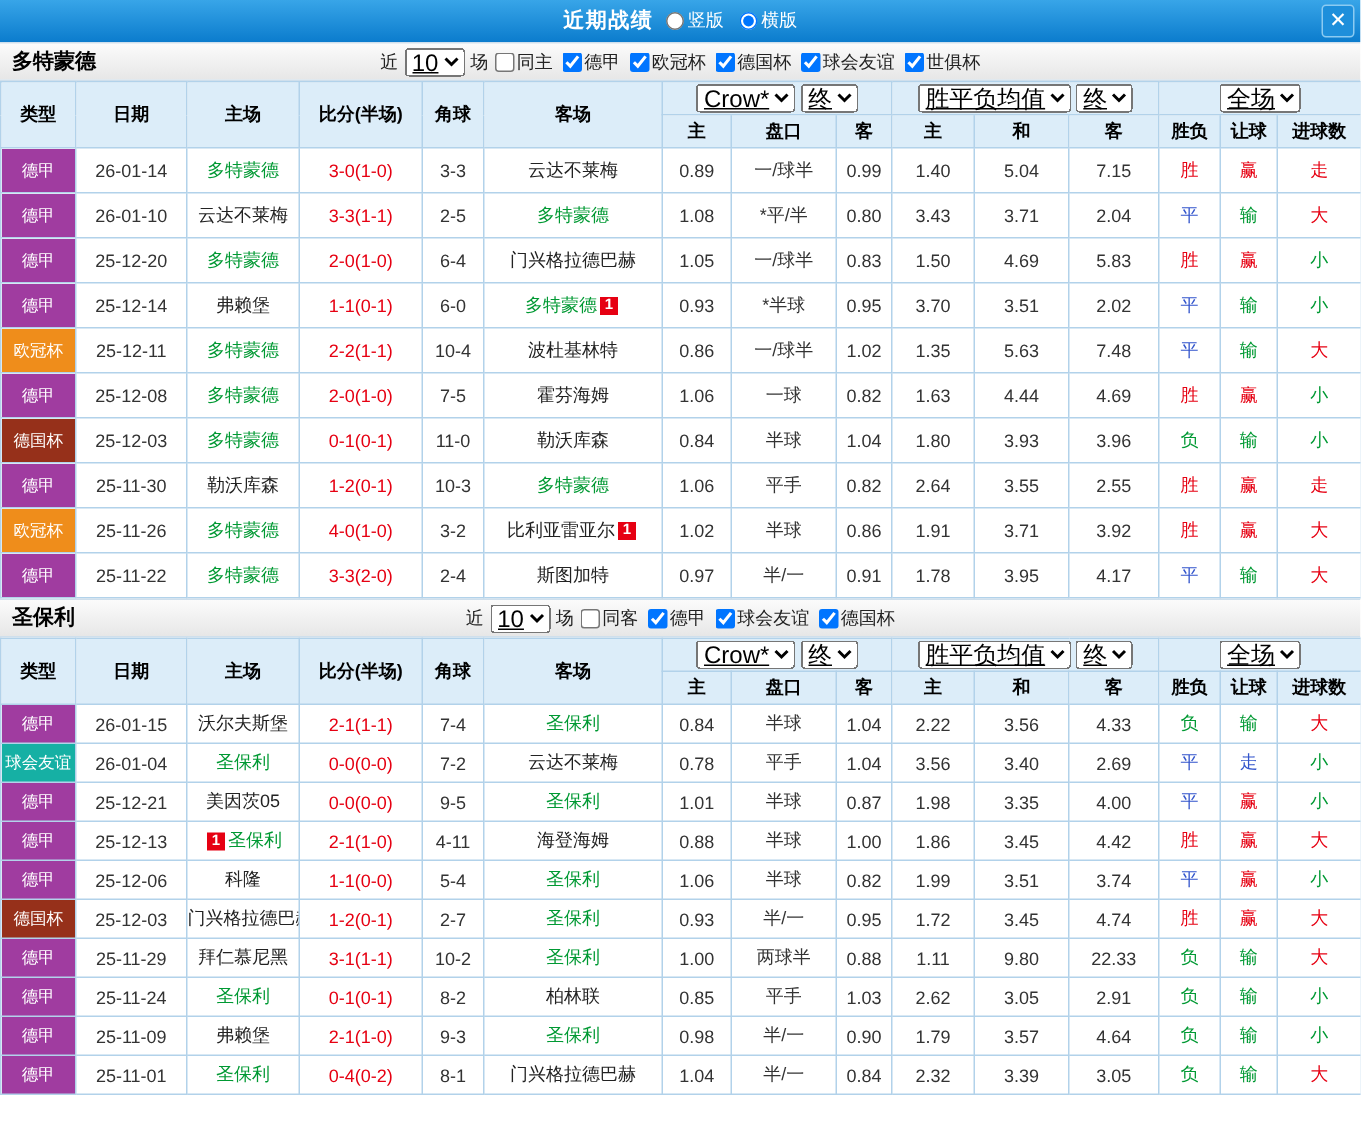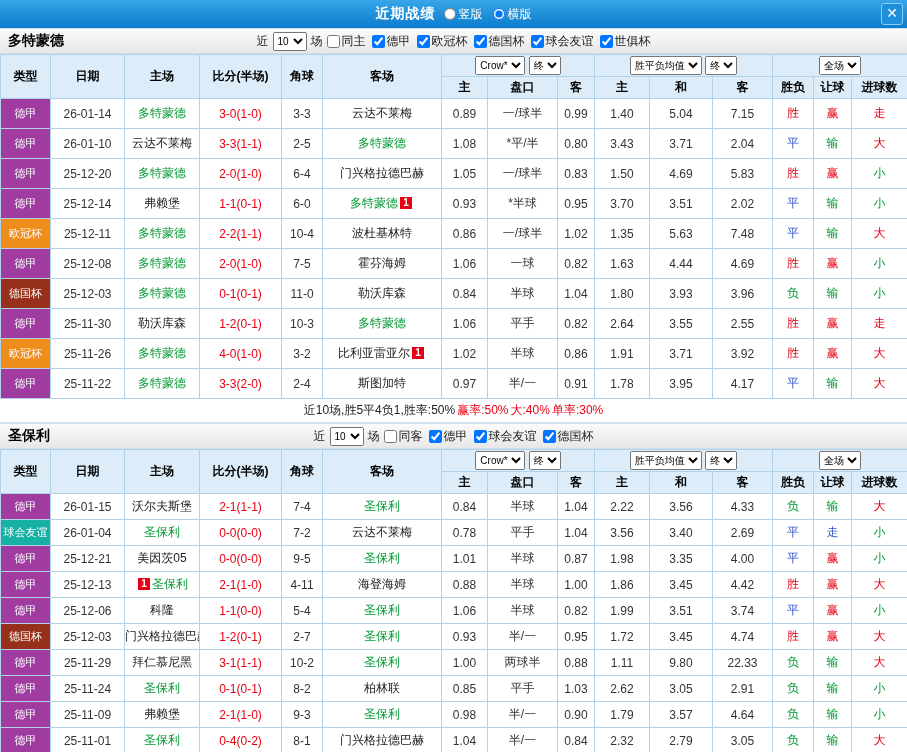--- a/index.html
+++ b/index.html
@@ -2,36 +2,36 @@
 <html><head>
 <meta charset="utf-8">
 <style>
   * { margin:0; padding:0; box-sizing:border-box; }
   html,body { width:907px; height:752px; overflow:hidden; background:#fff;
     font-family:"Liberation Sans","DejaVu Sans",sans-serif; }
 
   
   .topbar { height:28px; background:linear-gradient(#38a5e8,#0b7ccd);
     display:flex; align-items:center; position:relative; color:#fff; }
-  .topbar-center { flex:1; display:flex; justify-content:center; align-items:center; gap:8px; }
+  .topbar-center { flex:1; display:flex; justify-content:center; align-items:flex-start; gap:8px; }
   .topbar-title { font-weight:bold; font-size:14px; letter-spacing:1px; }
   .radio-group { display:flex; align-items:center; gap:10px; }
   .radio-item { display:flex; align-items:center; gap:3px; font-size:12px; cursor:pointer; }
   .radio-item input { width:12px; height:12px; }
   .close-btn { position:absolute; right:4px; top:3px; width:22px; height:22px;
     background:#1e8fdb; border:1px solid #8ccbf2; border-radius:3px; color:#fff;
     font-weight:bold; text-align:center; line-height:19px; font-size:14px; cursor:pointer; }
 
   
   .section-title { height:26px; display:flex; align-items:center; justify-content:center;
     background:linear-gradient(#fbfbfb,#e7e7e7); border-top:1px solid #cfdfec;
     border-bottom:1px solid #cfdfec; position:relative; }
   .team-name { position:absolute; left:8px; font-weight:bold; font-size:14px; color:#000; }
   .filter-bar { display:flex; align-items:center; gap:4px; font-size:12px; color:#222; }
-  .count-select, .hdr-select { font-size:10px; height:19px; }
+  .count-select, .hdr-select { font-size:16px; height:19px;text-decoration:underline; }
   .cb-host { display:flex; align-items:center; gap:6px; }
   .cb-item { display:flex; align-items:center; gap:2px; cursor:pointer; }
   .cb-item input { width:13px; height:13px; }
 
   
   table.matches-table { border-collapse:collapse; table-layout:fixed; width:907px; }
   .matches-table td { border:1px solid #b2d2ea; font-size:12px; text-align:center;
     overflow:hidden; white-space:nowrap; color:#333; }
   .matches-table thead td { background:#dcedf9; height:22px; font-weight:bold; color:#000; }
   .sec-a tbody td { height:30px; }
@@ -320,26 +320,20 @@
               <td>0.91</td>
               <td>1.78</td>
               <td>3.95</td>
               <td>4.17</td>
               <td style="color: rgb(51, 85, 204);">平</td>
               <td style="color: rgb(0, 153, 51);">输</td>
               <td style="color: rgb(230, 0, 18);">大</td>
             </tr>
           </tbody>
     </table>
-    <div class="summary">
-          <span style="color: rgb(34, 34, 34);">近10场,胜5平4负1,胜率:50% </span>
-          <span style="color: rgb(230, 0, 18);">赢率:50% </span>
-          <span style="color: rgb(230, 0, 18);">大:40% </span>
-          <span style="color: rgb(230, 0, 18);">单率:30%</span>
-        </div>
   </div>
       <div class="section sec-b">
     <div class="section-title">
       <span class="team-name">圣保利</span>
       <div class="filter-bar">
         <span>近</span>
         <select class="count-select"><option>10</option></select>
         <span>场</span>
         <span class="cb-host">
               <label class="cb-item">
@@ -569,21 +563,21 @@
               <td class="type-cell" style="background: rgb(160, 60, 160);">德甲</td>
               <td>25-11-01</td>
               <td><span class="team-focus">圣保利</span></td>
               <td class="score-cell">0-4(0-2)</td>
               <td>8-1</td>
               <td><span class="team-plain">门兴格拉德巴赫</span></td>
               <td>1.04</td>
               <td>半/一</td>
               <td>0.84</td>
               <td>2.32</td>
-              <td>2.79</td>
+              <td>3.39</td>
               <td>3.05</td>
               <td style="color: rgb(0, 153, 51);">负</td>
               <td style="color: rgb(0, 153, 51);">输</td>
               <td style="color: rgb(230, 0, 18);">大</td>
             </tr>
           </tbody>
     </table>
 
   </div>
     </div>

